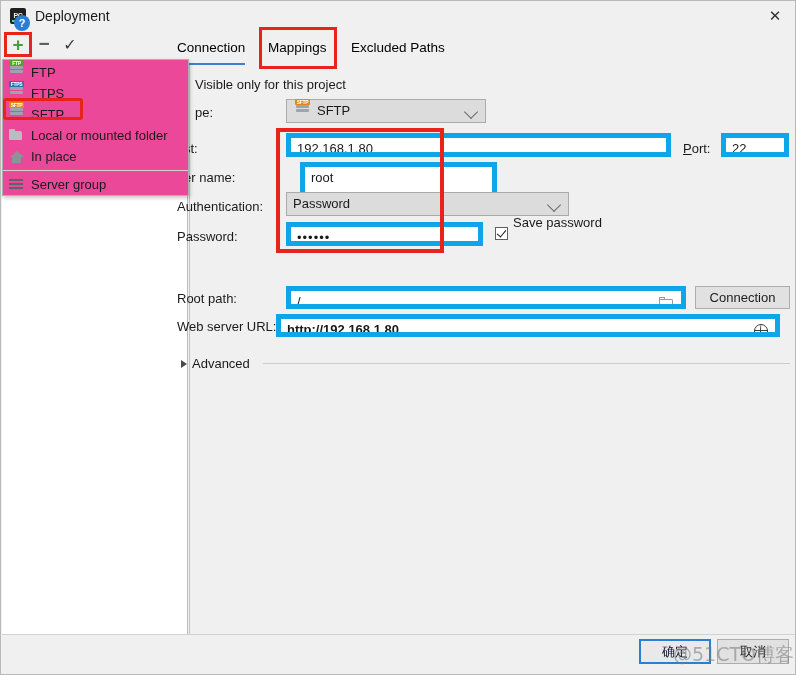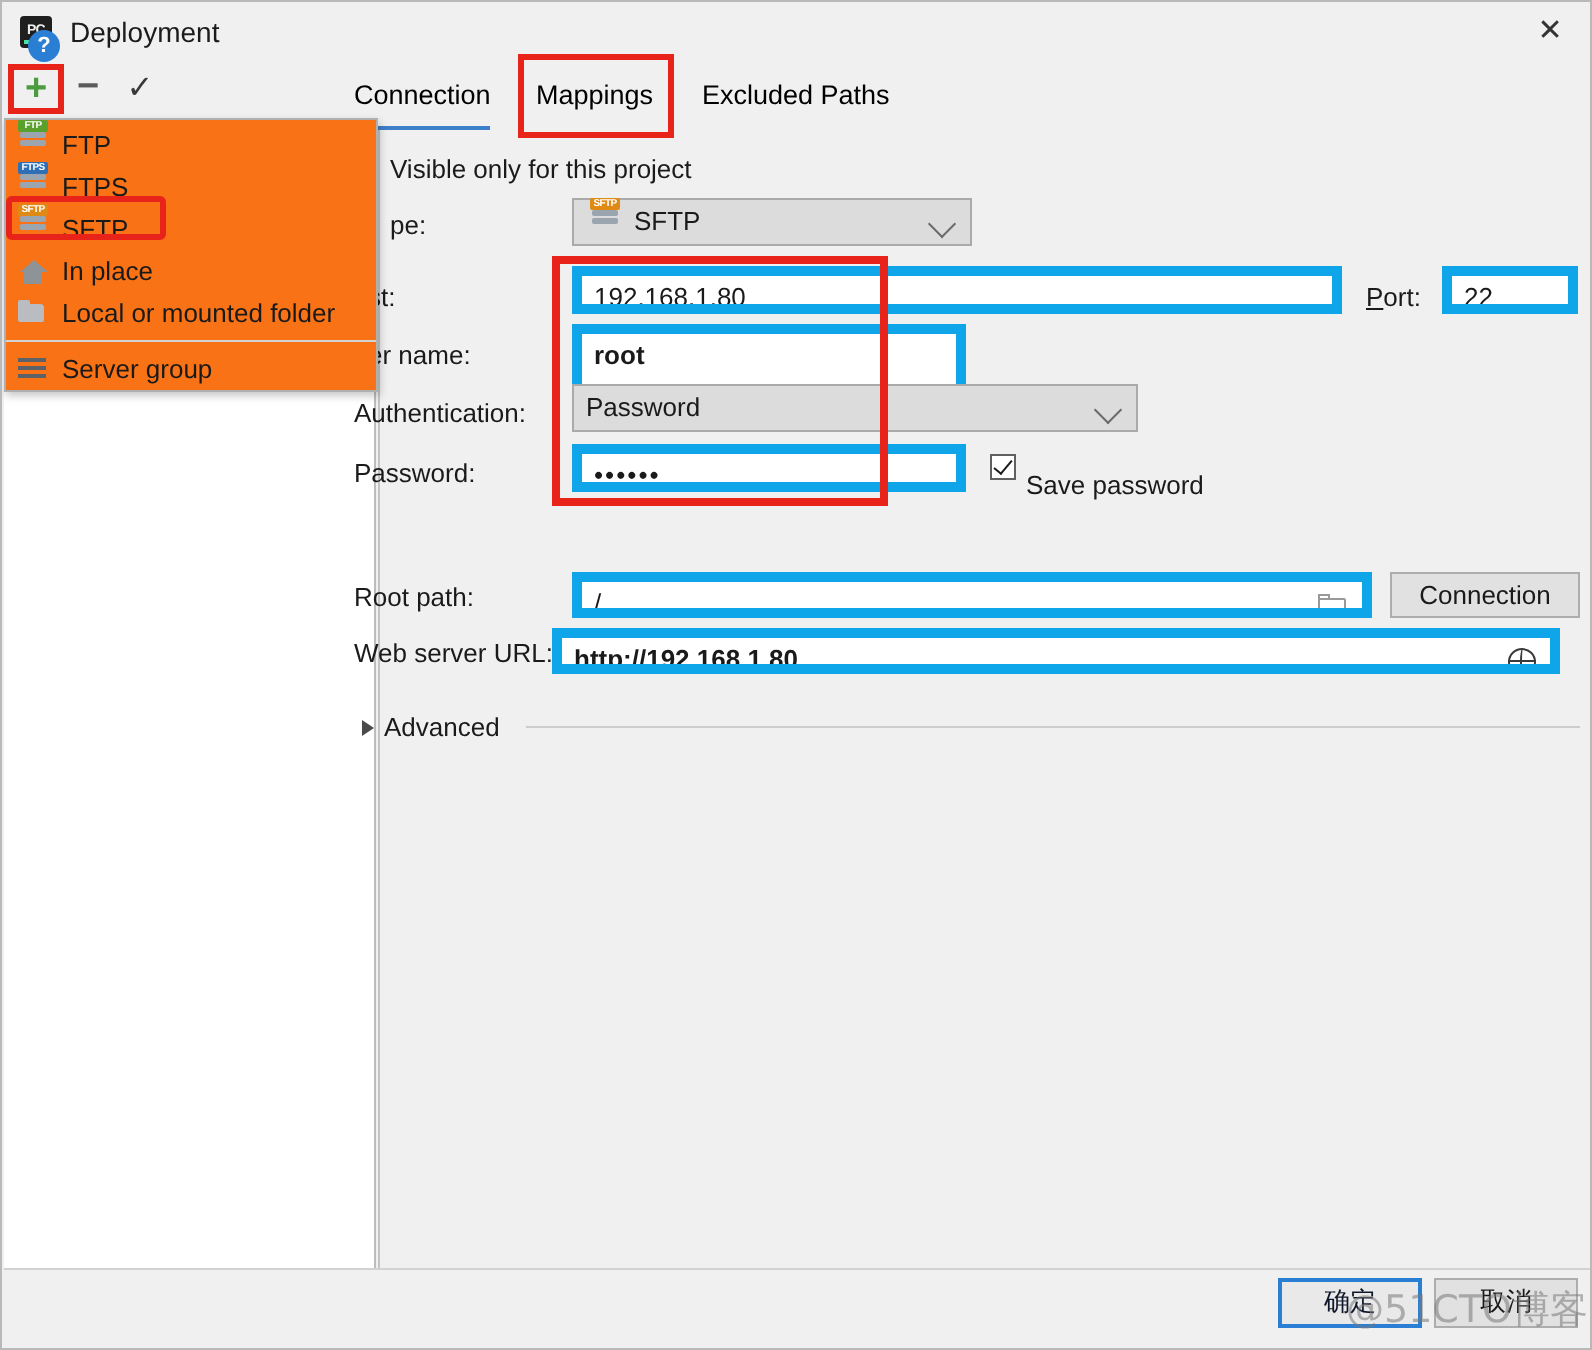--- a/index.html
+++ b/index.html
@@ -127,21 +127,21 @@
     background: #ffffff;
     border-right: 1px solid #bcbcbc;
     box-sizing: border-box;
   }
 
   
   .popup {
     position: absolute;
     left: 1px; top: 58px;
     width: 187px;
-    background: #f97316;
+    background: #ec4899;
     border: 1px solid #b0b0b0;
     box-shadow: 1px 2px 4px rgba(0,0,0,0.22);
     box-sizing: border-box;
     z-index: 30;
     padding: 2px 0 0 0;
   }
   .popup-item {
     position: relative;
     height: 21px;
     line-height: 21px;
@@ -566,26 +566,26 @@
       </span>
       <span>FTPS</span>
     </div>
     <div class="popup-item">
       <span class="pi-icon">
         <span class="srv"><i></i><i></i><span class="srv-lbl sftp-c">SFTP</span></span>
       </span>
       <span>SFTP</span>
     </div>
     <div class="popup-item">
+      <span class="pi-icon"><span class="folder-ic"></span></span>
+      <span>Local or mounted folder</span>
+    </div>
+    <div class="popup-item">
       <span class="pi-icon"><span class="home-ic"></span></span>
       <span>In place</span>
-    </div>
-    <div class="popup-item">
-      <span class="pi-icon"><span class="folder-ic"></span></span>
-      <span>Local or mounted folder</span>
     </div>
     <div class="popup-sep"></div>
     <div class="popup-item">
       <span class="pi-icon"><span class="grp-ic"><i></i><i></i><i></i></span></span>
       <span>Server group</span>
     </div>
   </div>
   <div class="hl-sftp"></div>
 
   <div class="tabs">
@@ -609,32 +609,32 @@
     <span style="padding-left:24px;">SFTP</span>
     <span class="arrow"></span>
   </div>
 
   <div class="row-label" style="left:183px; top:140px;">st:</div>
   <div class="tfield" style="left:285px; top:132px; width:385px; height:24px;">192.168.1.80</div>
   <div class="row-label" style="left:682px; top:140px;"><span class="und">P</span>ort:</div>
   <div class="tfield" style="left:720px; top:132px; width:68px; height:24px;">22</div>
 
   <div class="row-label" style="left:183px; top:169px;">er name:</div>
-  <div class="tfield" style="left:285px; top:161px; width:197px; height:40px;font-weight:bold;">root</div>
+  <div class="tfield" style="left:299px; top:161px; width:197px; height:40px;">root</div>
 
   <div class="row-label" style="left:176px; top:198px;">Authentication:</div>
   <div class="combo" style="left:285px; top:191px; width:283px; height:24px;">
     <span>Password</span>
     <span class="arrow"></span>
   </div>
 
   <div class="row-label" style="left:176px; top:228px;">Password:</div>
   <div class="tfield" style="left:285px; top:221px; width:197px; height:24px; letter-spacing:1px;">••••••</div>
   <div class="chk-box checked" style="left:494px; top:226px;"></div>
-  <div class="row-label" style="left:512px; top:234px;">Save password</div>
+  <div class="row-label" style="left:512px; top:214px;">Save password</div>
 
 
   <div class="hl-fields"></div>
 
   <div class="row-label" style="left:176px; top:290px;">Root path:</div>
   <div class="tfield" style="left:285px; top:285px; width:400px; height:23px;">
     <span>/</span>
     <span class="folder-btn-ic"></span>
   </div>
   <div class="btn" style="left:694px; top:285px; width:95px; height:23px; line-height:21px;">Connection</div>

